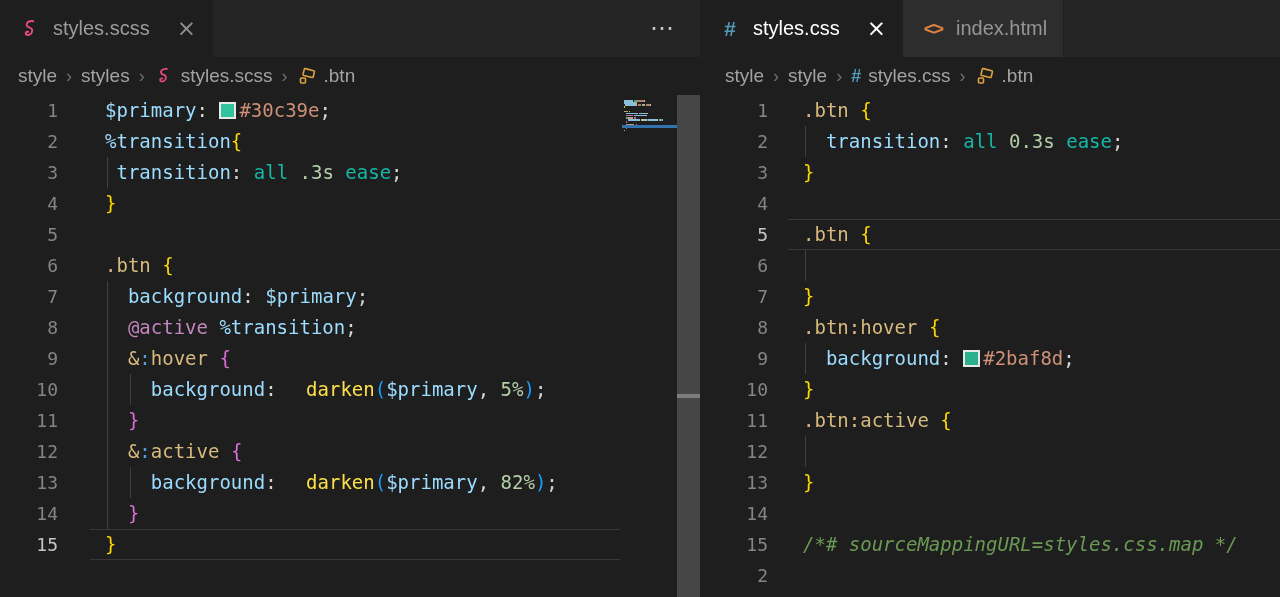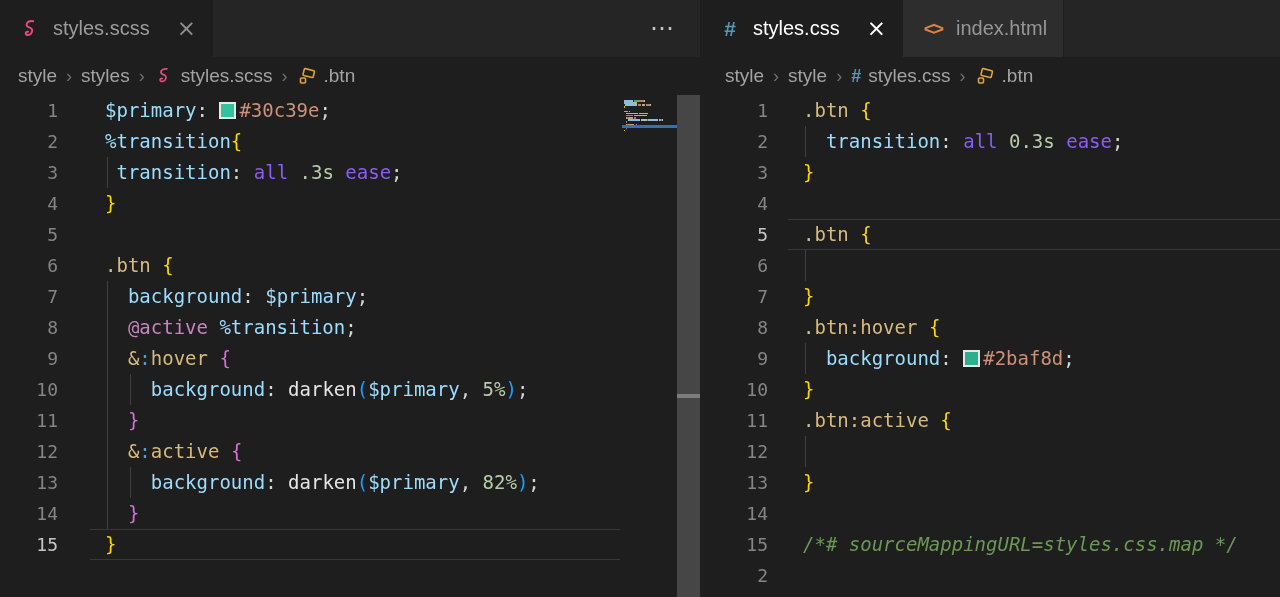--- a/index.html
+++ b/index.html
@@ -43,26 +43,26 @@
   .ltext { white-space:pre; }
   .pane.left  .ltext { padding-left:47px; }
   .pane.right .ltext { padding-left:35px; }
   .line.cur .lnum { color:#c6c6c6; }
   .line.cur::after { content:""; position:absolute; top:0; bottom:0; pointer-events:none;
                      border-top:1px solid #383838; border-bottom:1px solid #383838; }
   .pane.left  .line.cur::after { left:90px; right:80px; }
   .pane.right .line.cur::after { left:88px; right:0; }
 
   .tk-v   { color:#9cdcfe; }
-  .tk-val { color:#8b5cf6; }
+  .tk-val { color:#14b8a6; }
   .tk-hex { color:#ce9178; }
   .tk-num { color:#b5cea8;margin-top:32px; }
   .tk-kw  { color:#c586c0; }
   .tk-sel { color:#d7ba7d; }
-  .tk-fn  { color:#e5e5e5; }
+  .tk-fn  { color:#fde047;margin-left:18px; }
   .tk-p   { color:#d4d4d4; }
   .tk-pb  { color:#569cd6; }
   .tk-b1  { color:#ffd700; }
   .tk-b2  { color:#da70d6; }
   .tk-b3  { color:#179fff; }
   .tk-cm  { color:#6a9955;font-style:italic; }
   .swatch { display:inline-block; width:17px; height:17px; border:2px solid #e8e8e8;
             vertical-align:-2px; margin-right:3px; }
 
   .guide { position:absolute; width:1px; background:#404040; }

